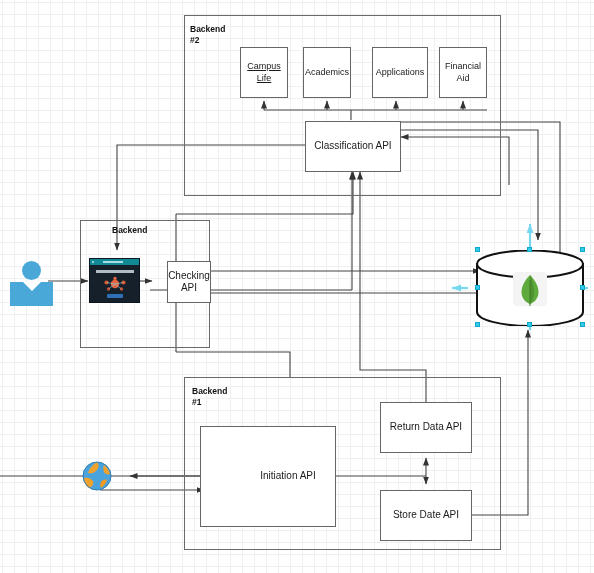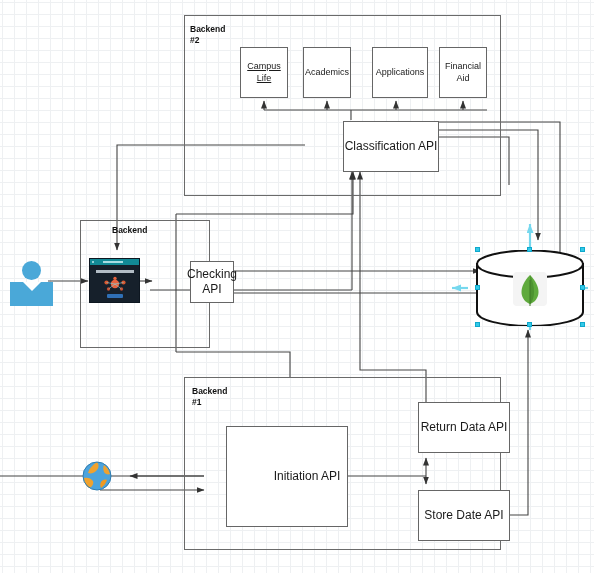--- a/index.html
+++ b/index.html
@@ -58,21 +58,21 @@
     font-size: 8.5px;
     font-weight: bold;
     color: #111111;
     text-align: left;
     line-height: 1.3;
     z-index: 5;
     font-family: "Liberation Sans", sans-serif;
     white-space: pre-line;
   }
   .node.api-small { font-size: 9px; }
-  .node.api-mid { font-size: 12px; margin-left: 38px; }
+  .node.api-mid { font-size: 10px; }
 
   
   .person {
     position: absolute;
     z-index: 4;
   }
   .person .head {
     position: absolute;
     left: 12px;
     top: 0px;
@@ -279,23 +279,23 @@
       <circle cx="5.5" cy="6.5" r="2.1" fill="#d8572f"></circle>
       <circle cx="22.5" cy="6.5" r="2.1" fill="#d8572f"></circle>
       <circle cx="7.5" cy="13" r="1.7" fill="#c9492a"></circle>
       <circle cx="20.5" cy="13" r="1.7" fill="#c9492a"></circle>
       <path d="M5.5,6.5 L14,8 L22.5,6.5" stroke="#7fd4dd" stroke-width="0.6" fill="none"></path>
       <path d="M7.5,13 L14,8 L20.5,13" stroke="#7fd4dd" stroke-width="0.6" fill="none"></path>
     </svg>
     <div class="thumb-btn"></div>
   </div>
 
-  <div class="node api-mid" style="left:152px; top:261px; width:44px; height:42px;">Checking API</div>
-
-  <div class="node api-mid" style="left:188px; top:426px; width:122px; height:101px;padding-left:40px;">Initiation API</div>
+  <div class="node api-mid" style="left:167px; top:261px; width:44px; height:42px;">Checking API</div>
+
+  <div class="node api-mid" style="left:200px; top:426px; width:136px; height:101px;padding-left:40px;">Initiation API</div>
   <div class="node api-mid" style="left:380px; top:402px; width:92px; height:51px;text-align:center;">Return Data API</div>
   <div class="node api-mid" style="left:380px; top:490px; width:92px; height:51px;">Store Date API</div>
 
   <div class="person" style="left:10px; top:261px; width:43px; height:45px;">
     <div class="head"></div>
     <div class="body"></div>
     <div class="notch"></div>
   </div>
 
   <svg class="globe" style="left:82px; top:461px;" viewBox="0 0 30 30">

